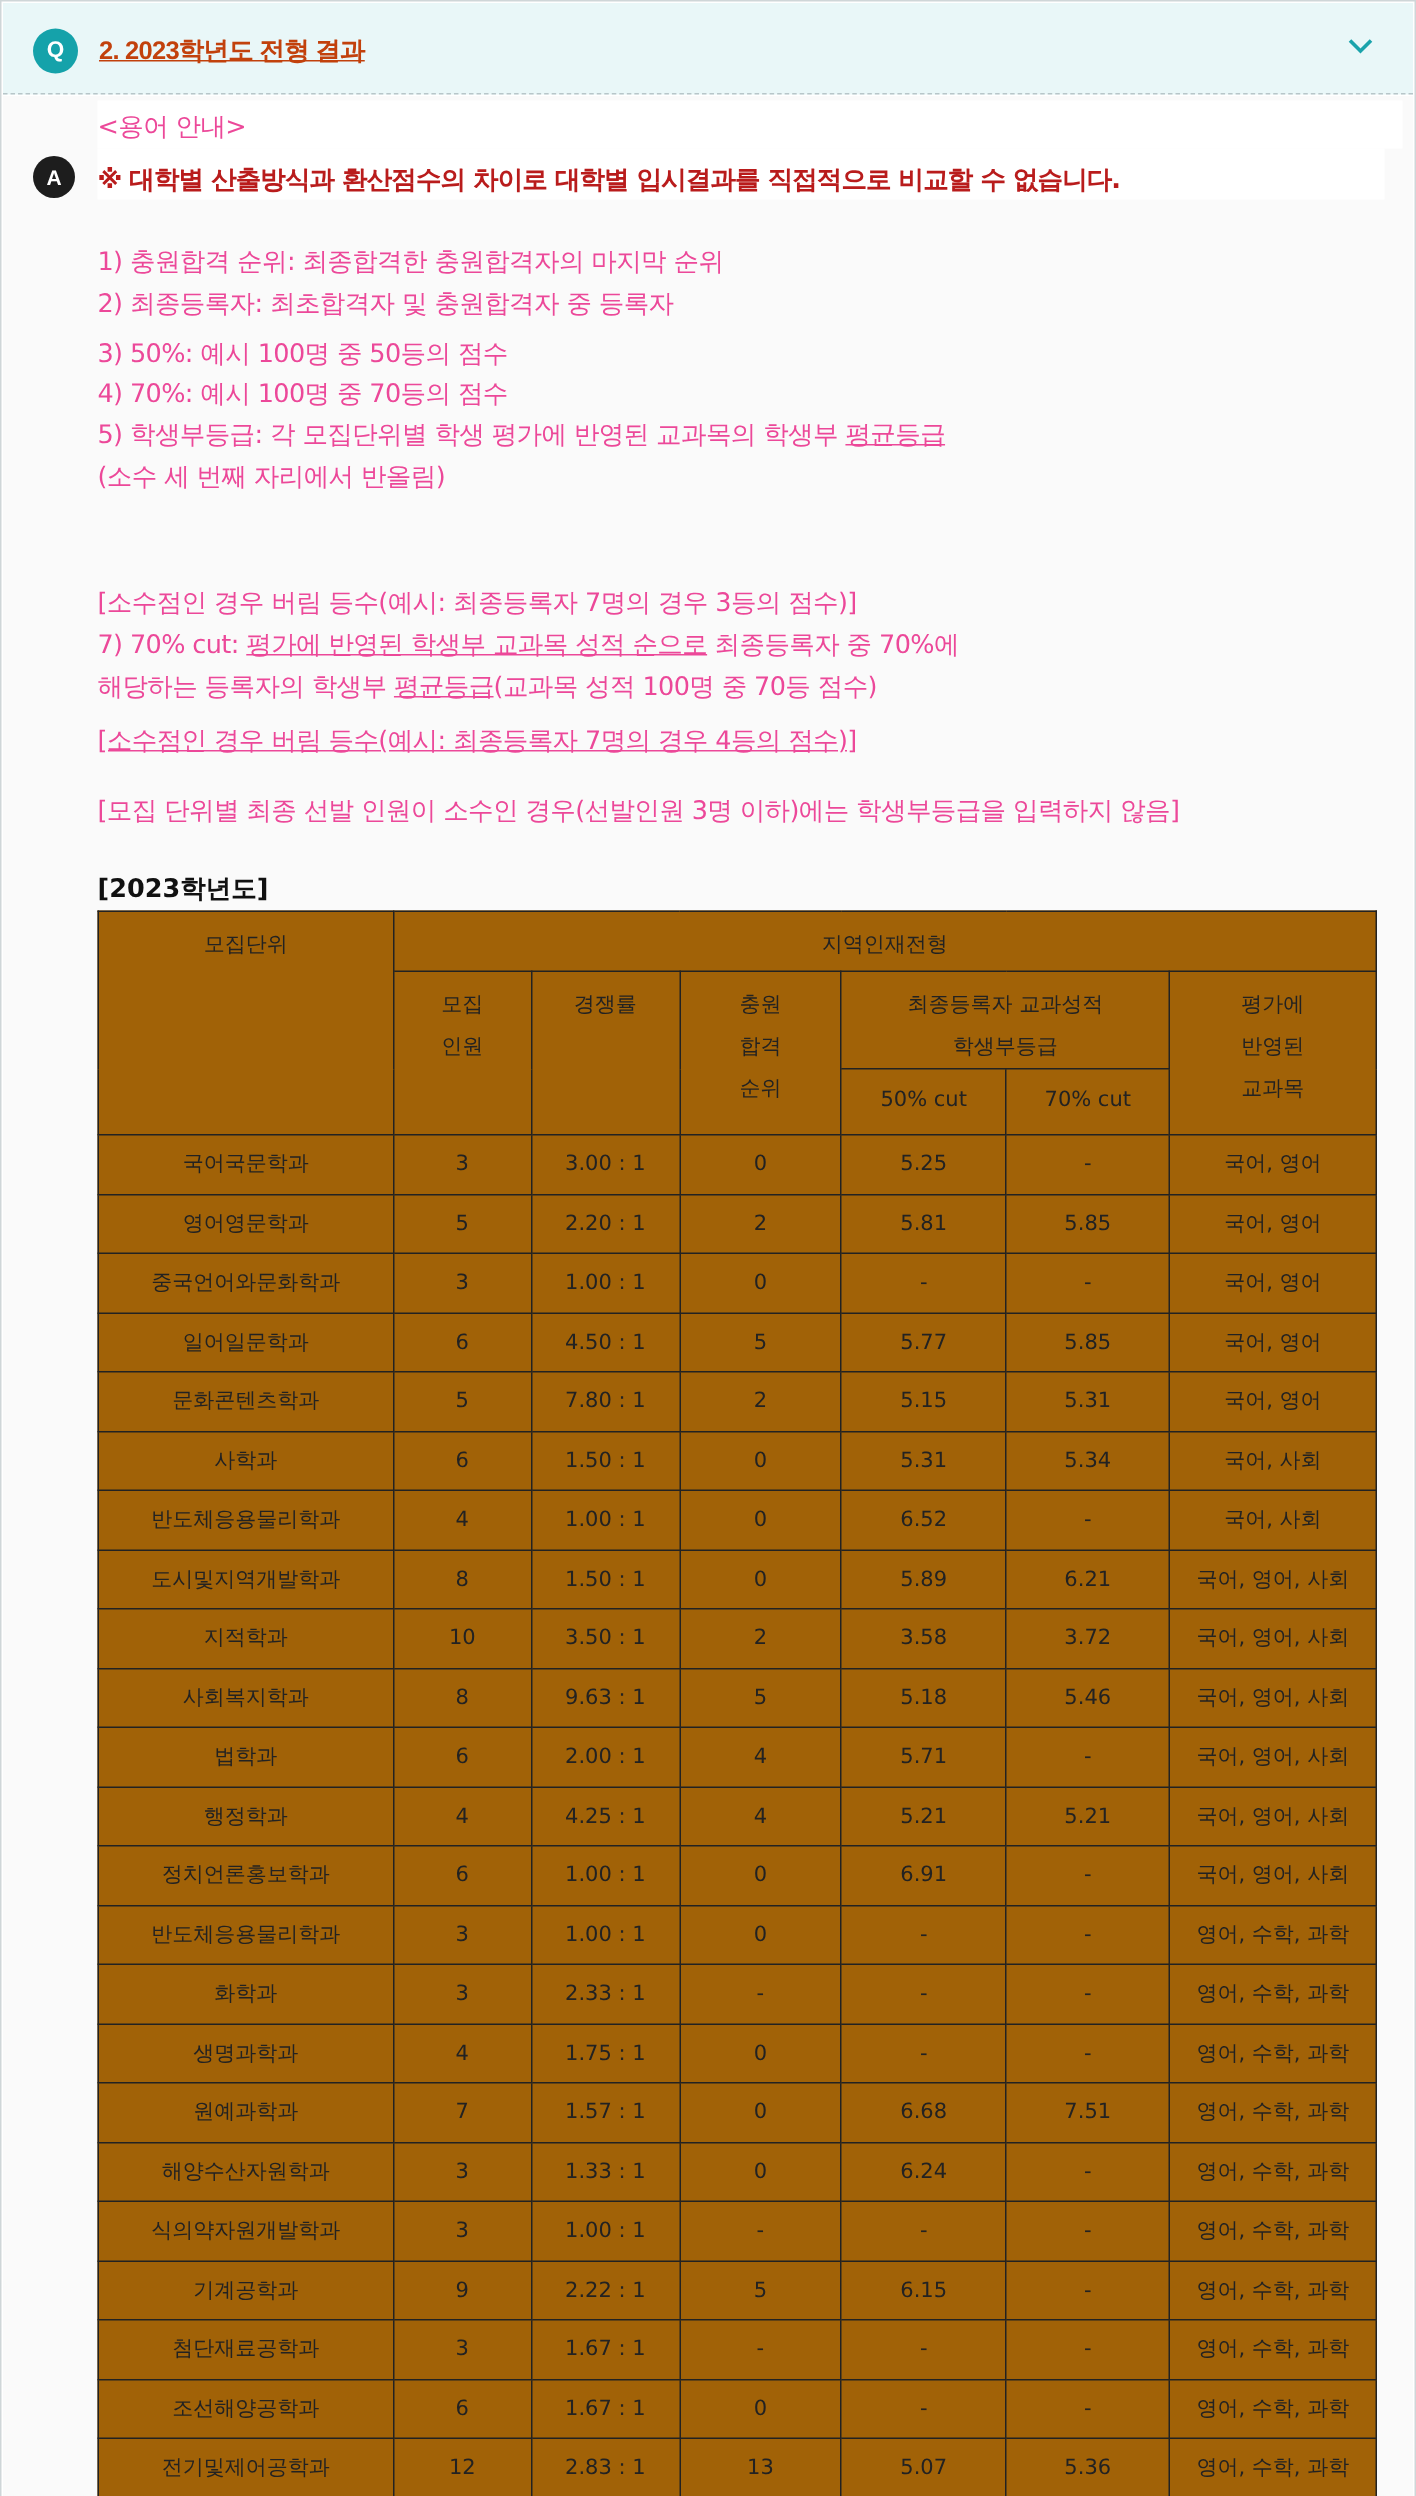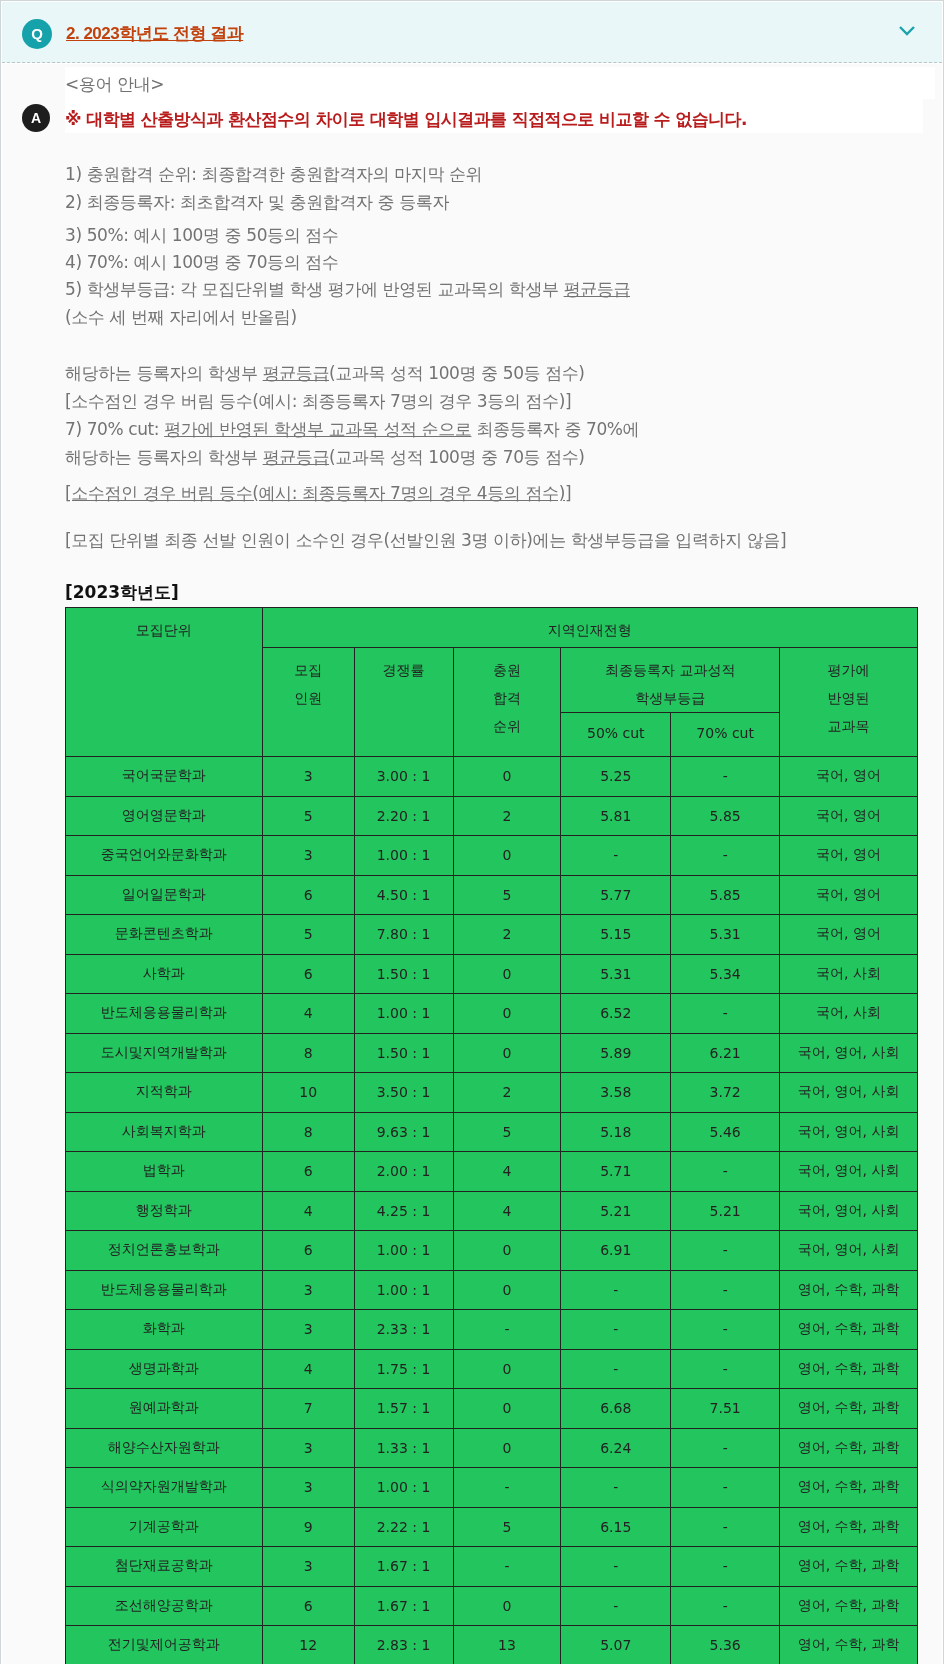--- a/index.html
+++ b/index.html
@@ -10,26 +10,26 @@
 
     .q-bar { position: absolute; left: 1px; top: 1px; width: 940px; height: 61px; background: #e9f7f8; border-bottom: 1px dashed #b7c6c9; }
     .q-icon { position: absolute; left: 20px; top: 17px; width: 30px; height: 30px; border-radius: 50%; background: #15a2aa; color: #fff; font-weight: bold; font-size: 15px; text-align: center; line-height: 30px; font-family: "Liberation Sans", sans-serif; }
     .q-title { position: absolute; left: 64px; top: 20px; font-size: 17px; color: #c2410c; text-decoration: underline; font-weight: bold; font-family: "Liberation Sans", "DejaVu Sans", sans-serif; letter-spacing: -0.5px; cursor: pointer; }
     .q-chevron { position: absolute; right: 26px; top: 22px; width: 18px; height: 14px; cursor: pointer; }
 
     .a-area { position: absolute; left: 1px; top: 63px; width: 940px; height: 1601px; background: #fafafa; }
     .a-icon { position: absolute; left: 21px; top: 103px; width: 28px; height: 28px; border-radius: 50%; background: #1d1d1d; color: #fff; font-weight: bold; font-size: 14px; text-align: center; line-height: 28px; font-family: "Liberation Sans", sans-serif; }
 
     .hl { position: absolute; background: #ffffff; }
-    .line { position: absolute; left: 64px; font-size: 17px; color: #737373; white-space: nowrap; letter-spacing: -0.4px; }
+    .line { position: absolute; left: 64px; font-size: 17px; color: #ec4899; white-space: nowrap; letter-spacing: -0.4px; }
     .line.red { color: #b91c1c; font-weight: bold; font-size: 17px; letter-spacing: -0.6px; }
     .u { text-decoration: underline; }
     .section-title { position: absolute; left: 64px; top: 580px; font-size: 17px; font-weight: bold; color: #111; }
 
-    table.res { position: absolute; left: 64px; top: 606px; width: 853px; border-collapse: collapse; background: #22c55e; font-size: 14px; color: #222; }
+    table.res { position: absolute; left: 64px; top: 606px; width: 853px; border-collapse: collapse; background: #a16207; font-size: 14px; color: #222; }
     table.res th, table.res td { border: 1px solid #222; text-align: center; font-weight: normal; }
     table.res th { vertical-align: top; padding-top: 8px; line-height: 28px; }
     table.res td { height: 39.5px; }
     td.b { font-weight: bold; }
     .hdr-th { height: 40px; }
   </style>
 </head>
 <body>
 
 <div class="faq-wrap">
@@ -52,21 +52,20 @@
   <div class="line" style="top:72px;">&lt;용어 안내&gt;</div>
   <div class="line red" style="top:107px;">※ 대학별 산출방식과 환산점수의 차이로 대학별 입시결과를 직접적으로 비교할 수 없습니다.</div>
 
   <div class="line" style="top:162px;">1) 충원합격 순위: 최종합격한 충원합격자의 마지막 순위</div>
   <div class="line" style="top:190px;">2) 최종등록자: 최초합격자 및 충원합격자 중 등록자</div>
   <div class="line" style="top:223px;">3) 50%: 예시 100명 중 50등의 점수</div>
   <div class="line" style="top:250px;">4) 70%: 예시 100명 중 70등의 점수</div>
   <div class="line" style="top:277px;"><span>5) 학생부등급: 각 모집단위별 학생 평가에 반영된 교과목의 학생부 </span><span class="u">평균등급</span></div>
   <div class="line" style="top:305px;">(소수 세 번째 자리에서 반올림)</div>
 
-  <div class="line" style="top:361px;"><span>해당하는 등록자의 학생부 </span><span class="u">평균등급</span><span>(교과목 성적 100명 중 50등 점수)</span></div>
   <div class="line" style="top:389px;">[소수점인 경우 버림 등수(예시: 최종등록자 7명의 경우 3등의 점수)]</div>
 
   <div class="line" style="top:417px;"><span>7) 70% cut: </span><span class="u">평가에 반영된 학생부 교과목 성적 순으로</span><span> 최종등록자 중 70%에</span></div>
   <div class="line" style="top:445px;"><span>해당하는 등록자의 학생부 </span><span class="u">평균등급</span><span>(교과목 성적 100명 중 70등 점수)</span></div>
   <div class="line" style="top:481px;text-decoration:underline;">[소수점인 경우 버림 등수(예시: 최종등록자 7명의 경우 4등의 점수)]</div>
 
   <div class="line" style="top:528px;">[모집 단위별 최종 선발 인원이 소수인 경우(선발인원 3명 이하)에는 학생부등급을 입력하지 않음]</div>
 
   <div class="section-title">[2023학년도]</div>
 

